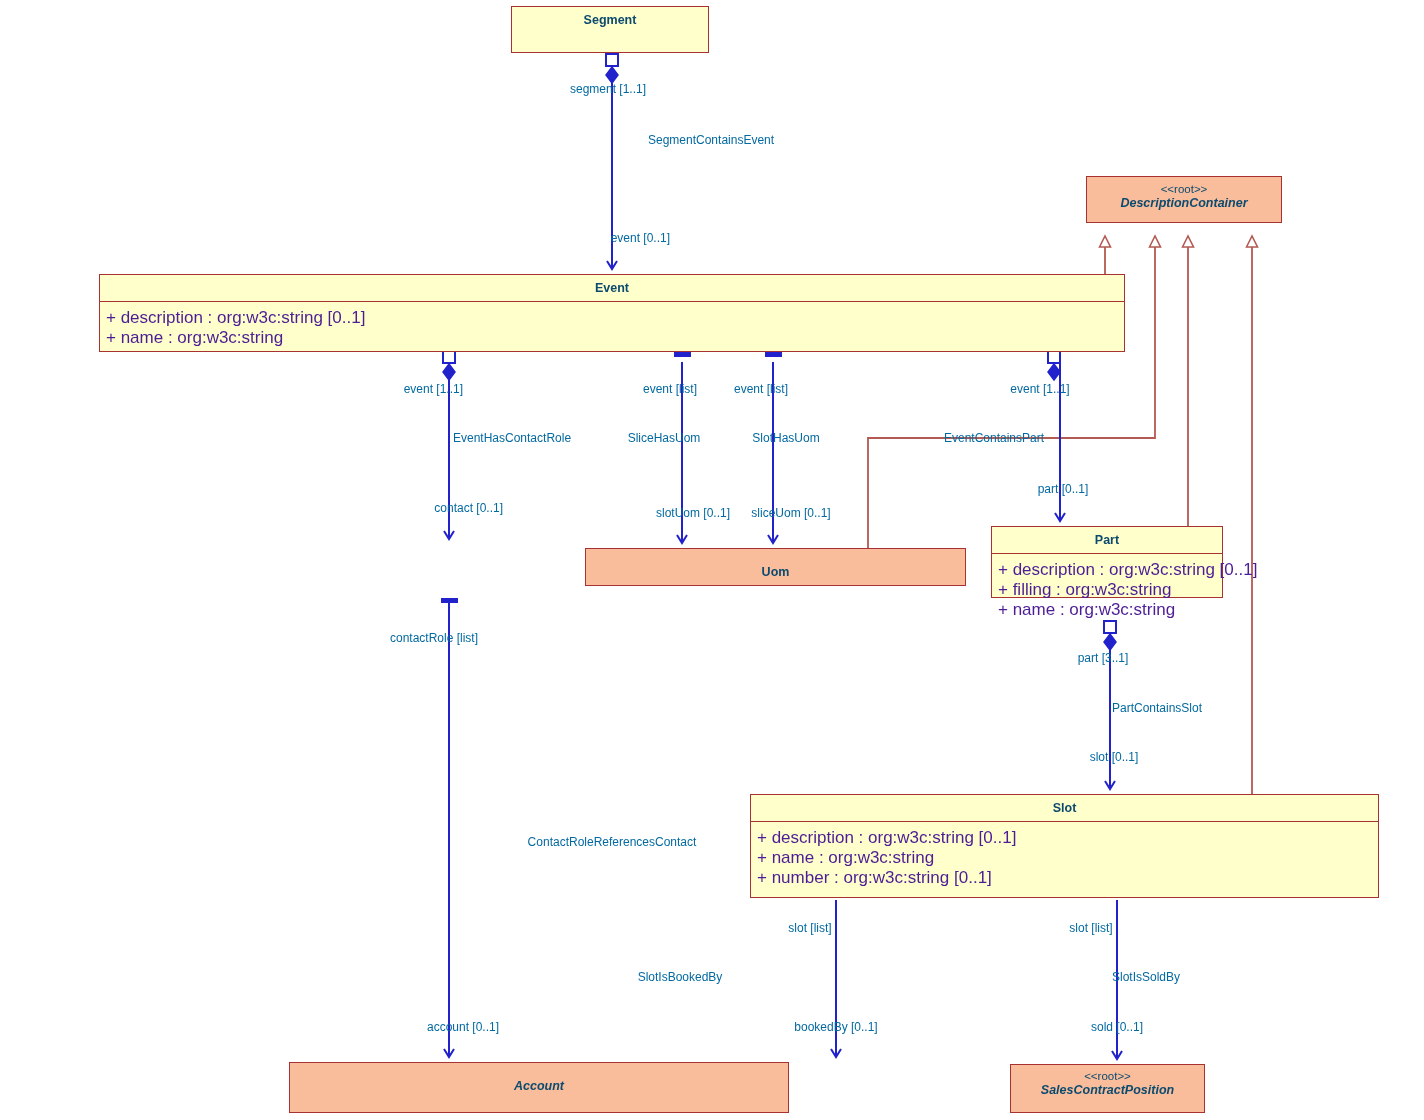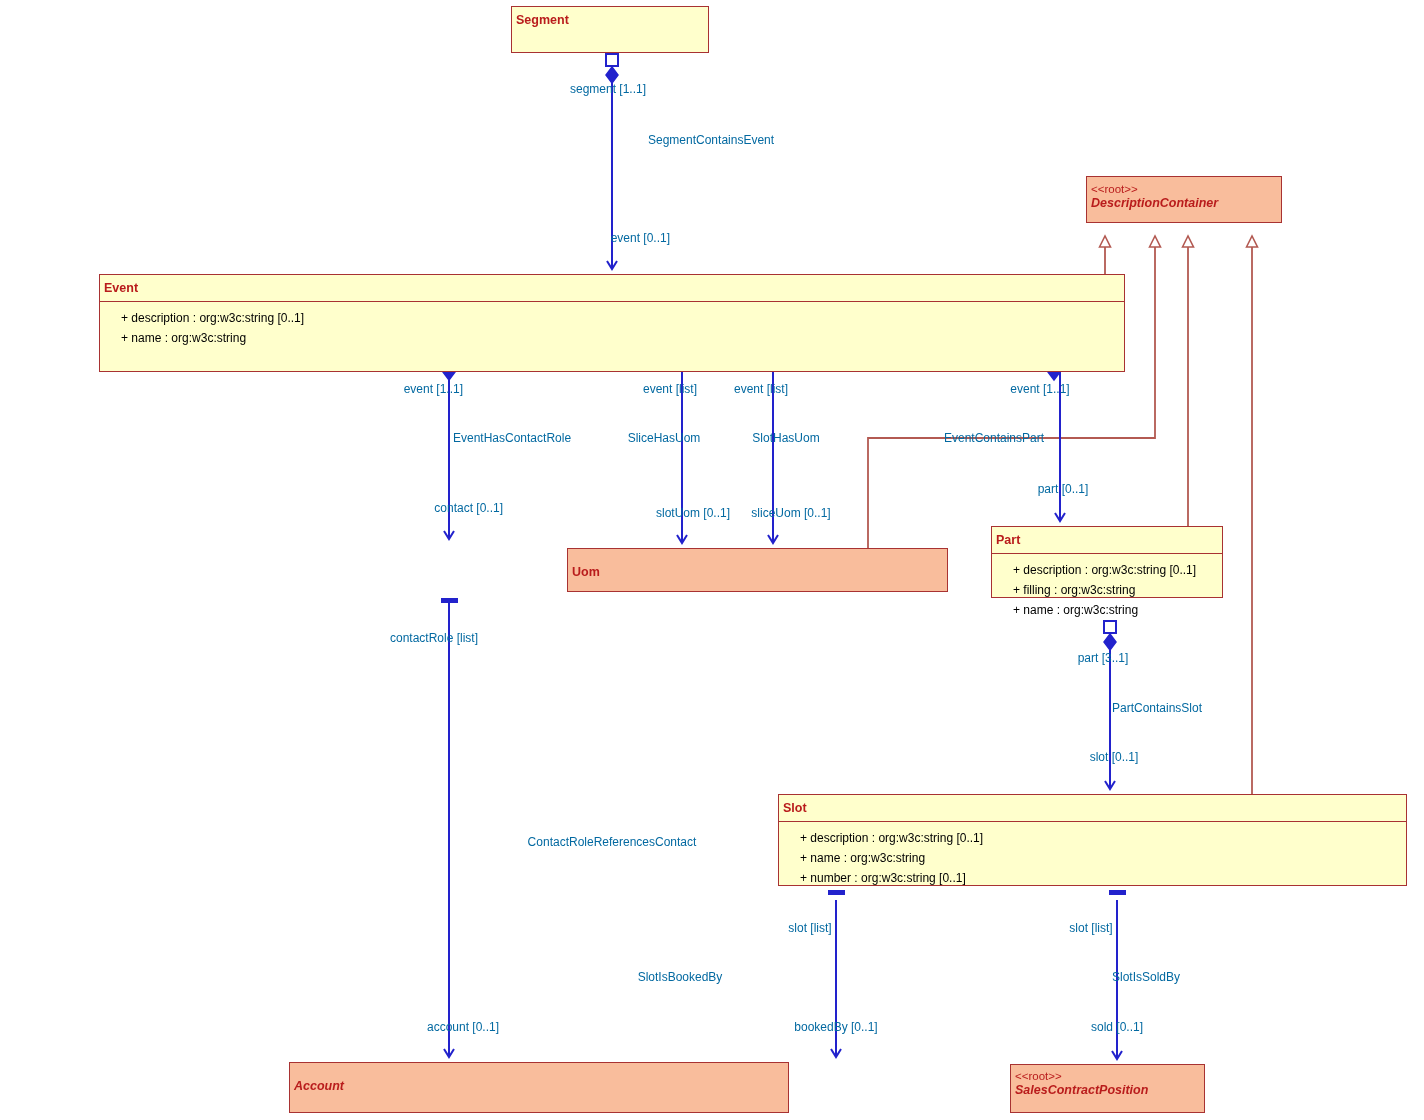--- a/index.html
+++ b/index.html
@@ -30,45 +30,46 @@
     box-sizing: border-box;
     border: 1.5px solid #a83232;
     background: #ffffcc;
     z-index: 5;
   }
   .uml-class.external {
     background: #f9bd9c;
   }
   .cls-header {
     box-sizing: border-box;
+    text-align: center;
     font-size: 12.5px;
     font-weight: bold;
-    color: #b91c1c;
+    color: #0c4a6e;
     padding: 6px 4px 6px 4px;
     line-height: 14px;
   }
   .uml-class.has-attrs > .cls-header {
     border-bottom: 1.5px solid #a83232;
   }
   .stereotype {
     display: block;
     font-weight: normal;
     font-size: 11.5px;
     line-height: 13px;
   }
   .cls-name-italic {
     font-style: italic;
   }
   .cls-attrs {
     padding: 6px 0 6px 0;
   }
   .attr {
-    font-size: 12px;
-    color: #000000;
-    padding: 2px 0 2px 21px;
+    font-size: 17px;
+    color: #4c1d95;
+    padding: 2px 0 2px 6px;
     line-height: 16px;
     white-space: nowrap;
   }
   .edge-label {
     position: absolute;
     font-size: 12px;
     color: #0369a1;
     white-space: nowrap;
     z-index: 7;
     line-height: 13px;
@@ -146,49 +147,49 @@
     </div>
   </div>
 
   <div class="uml-class external" style="left:1086px; top:176px; width:196px; height:47px;">
     <div class="cls-header">
       <span class="stereotype">&lt;&lt;root&gt;&gt;</span>
       <span class="cls-name-italic">DescriptionContainer</span>
     </div>
   </div>
 
-  <div class="uml-class has-attrs" style="left:99px; top:274px; width:1026px; height:98px;">
+  <div class="uml-class has-attrs" style="left:99px; top:274px; width:1026px; height:78px;">
     <div class="cls-header">
       <span>Event</span>
     </div>
     <div class="cls-attrs">
       <div class="attr">+ description : org:w3c:string [0..1]</div>
       <div class="attr">+ name : org:w3c:string</div>
     </div>
   </div>
 
 
-  <div class="uml-class external" style="left:567px; top:548px; width:381px; height:44px;">
+  <div class="uml-class external" style="left:585px; top:548px; width:381px; height:38px;">
     <div class="cls-header" style="padding-top:16px;">
       <span>Uom</span>
     </div>
   </div>
 
   <div class="uml-class has-attrs" style="left:991px; top:526px; width:232px; height:72px;">
     <div class="cls-header">
       <span>Part</span>
     </div>
     <div class="cls-attrs">
       <div class="attr">+ description : org:w3c:string [0..1]</div>
       <div class="attr">+ filling : org:w3c:string</div>
       <div class="attr">+ name : org:w3c:string</div>
     </div>
   </div>
 
-  <div class="uml-class has-attrs" style="left:778px; top:794px; width:629px; height:92px;">
+  <div class="uml-class has-attrs" style="left:750px; top:794px; width:629px; height:104px;">
     <div class="cls-header">
       <span>Slot</span>
     </div>
     <div class="cls-attrs">
       <div class="attr">+ description : org:w3c:string [0..1]</div>
       <div class="attr">+ name : org:w3c:string</div>
       <div class="attr">+ number : org:w3c:string [0..1]</div>
     </div>
   </div>
 

